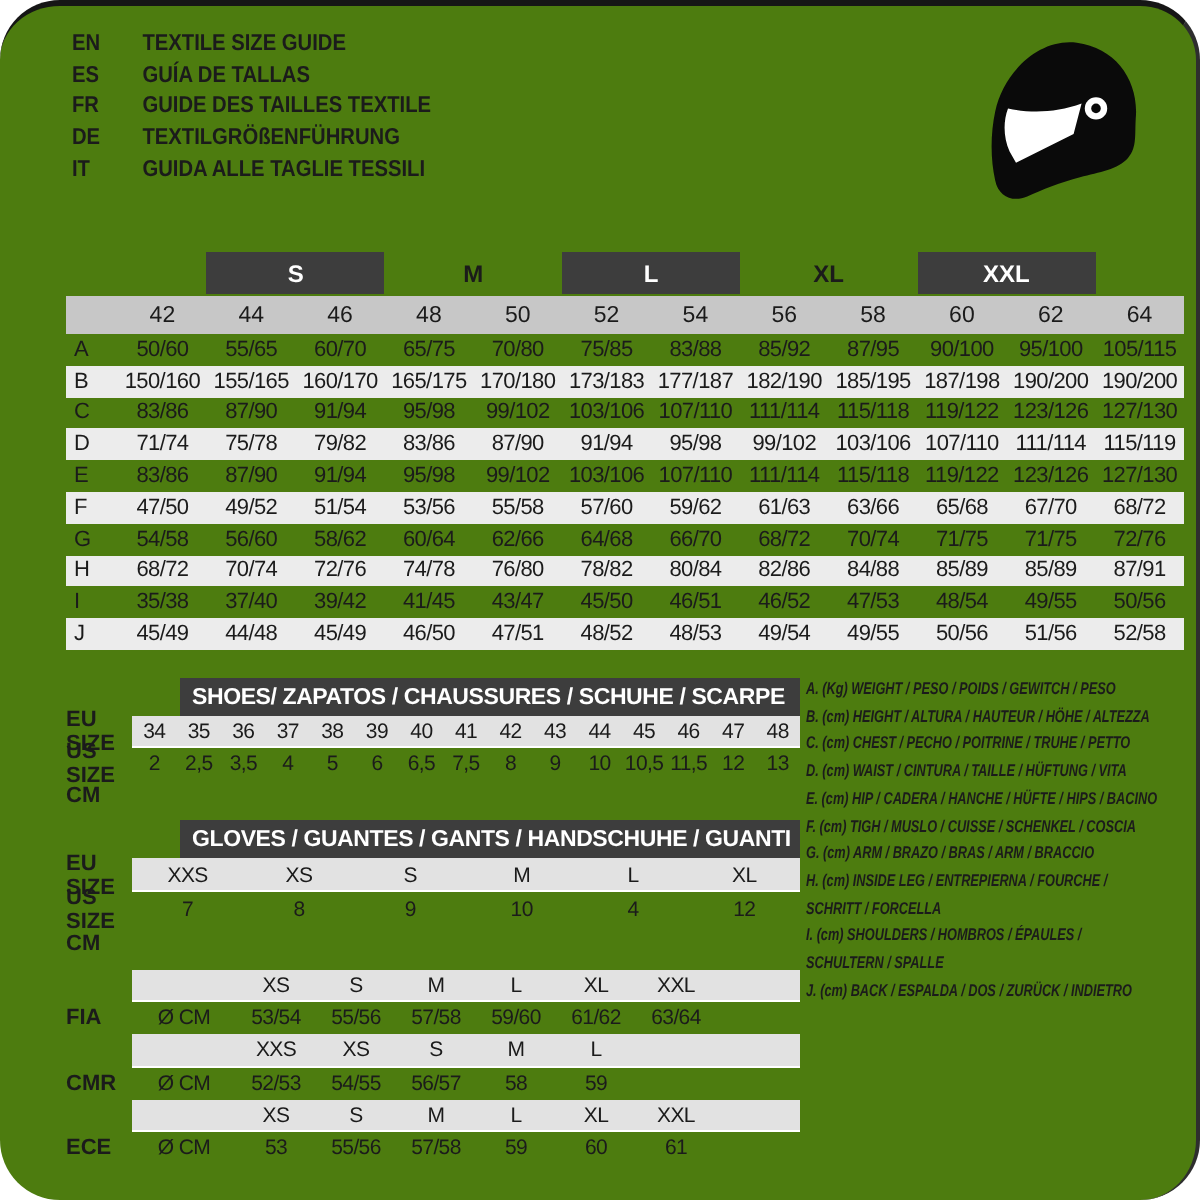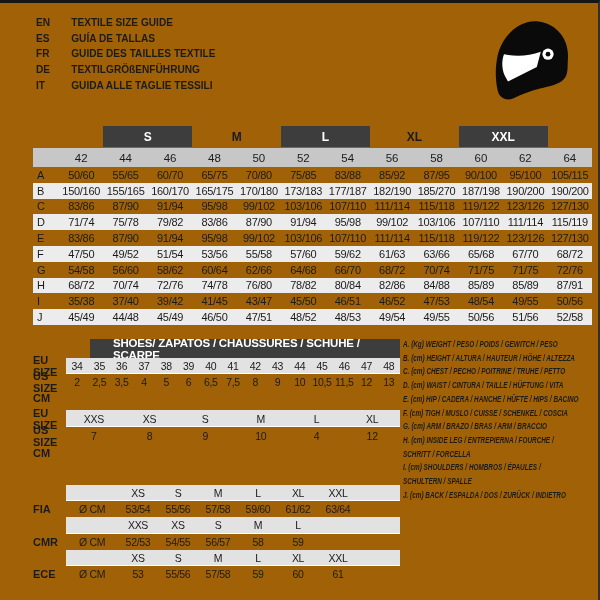--- a/index.html
+++ b/index.html
@@ -4,23 +4,23 @@
 <style>
   :root{
     --dark:#3d3d3d;
     --band:#c7c7c7;
     --stripe:#ececec;
     --shade:#e2e2e2;
     --ink:#1b1b1b;
   }
   html,body{margin:0;padding:0;background:#fff;}
   .page{
-    position:relative;width:600px;height:600px;background:#a16207;
+    position:relative;width:600px;height:600px;background:#4d7c0f;
     box-sizing:border-box;border-top:3px solid #161616;border-right:2px solid #2e2e2e;
-    font-family:"Liberation Sans",sans-serif;color:var(--ink);overflow:hidden;
+    font-family:"Liberation Sans",sans-serif;color:var(--ink);overflow:hidden;border-radius:30px;
   }
   
   .langs{position:absolute;left:36px;top:11px;transform:scaleX(.88);transform-origin:left top;}
   .lang-row{display:flex;height:15.8px;align-items:center;font-size:11.5px;font-weight:700;}
   .lang-code{width:40px;}
   
   .helmet-wrap{position:absolute;left:492px;top:13px;width:80px;height:94px;}
   .helmet-wrap svg{width:100%;height:100%;}
   
   .main{position:absolute;left:33px;top:123px;width:559px;}
@@ -32,21 +32,21 @@
   .num-row{height:19px;background:var(--band);margin-top:1px;}
   .cell{display:flex;align-items:center;justify-content:center;}
   .num-row .cell{font-size:11.5px;}
   .m-row{height:15.8px;}
   .m-row.stripe{background:var(--stripe);}
   .m-row .cell{font-size:11px;letter-spacing:-.3px;}
   .m-row .letter{justify-content:flex-start;padding-left:4px;letter-spacing:0;}
   
   .sub{position:absolute;left:33px;width:367px;}
   .sub-header{margin-left:57px;height:19px;background:var(--dark);color:#fff;
-      display:flex;align-items:center;padding-left:23px;font-size:11.5px;font-weight:700;
+      display:flex;align-items:center;padding-left:6px;font-size:11.5px;font-weight:700;
       letter-spacing:-.2px;box-sizing:border-box;}
   .sub-row{display:flex;}
   .shoes-tbl .sub-row{height:16px;}
   .gloves-tbl .sub-row{height:17px;}
   .helm-tbl .sub-row{height:16.2px;}
   .sub-label{width:33px;display:flex;align-items:center;font-weight:700;font-size:11px;}
   .strip{flex:1;display:grid;}
   .strip.shaded{background:var(--shade);box-shadow:inset 0 -1px 0 #fff;}
   .shoes-tbl .strip{grid-template-columns:repeat(15,1fr);}
   .gloves-tbl .strip{grid-template-columns:repeat(6,1fr);}
@@ -139,21 +139,21 @@
         <div class="m-row grid13 stripe">
           <div class="cell letter">B</div>
           <div class="cell">150/160</div>
           <div class="cell">155/165</div>
           <div class="cell">160/170</div>
           <div class="cell">165/175</div>
           <div class="cell">170/180</div>
           <div class="cell">173/183</div>
           <div class="cell">177/187</div>
           <div class="cell">182/190</div>
-          <div class="cell">185/270</div>
+          <div class="cell">185/195</div>
           <div class="cell">187/198</div>
           <div class="cell">190/200</div>
           <div class="cell">190/200</div>
         </div>
         <div class="m-row grid13">
           <div class="cell letter">C</div>
           <div class="cell">83/86</div>
           <div class="cell">87/90</div>
           <div class="cell">91/94</div>
           <div class="cell">95/98</div>
@@ -317,20 +317,21 @@
             <div class="cell">13</div>
           </div>
         </div>
         <div class="sub-row">
           <div class="sub-label">CM</div>
         </div>
       </div>
   </section>
 
   <section class="sub gloves-tbl gloves-pos">
+    <div class="sub-header">GLOVES / GUANTES / GANTS / HANDSCHUHE / GUANTI</div>
     <div>
         <div class="sub-row">
           <div class="sub-label">EU SIZE</div>
           <div class="strip shaded">
             <div class="cell">XXS</div>
             <div class="cell">XS</div>
             <div class="cell">S</div>
             <div class="cell">M</div>
             <div class="cell">L</div>
             <div class="cell">XL</div>

